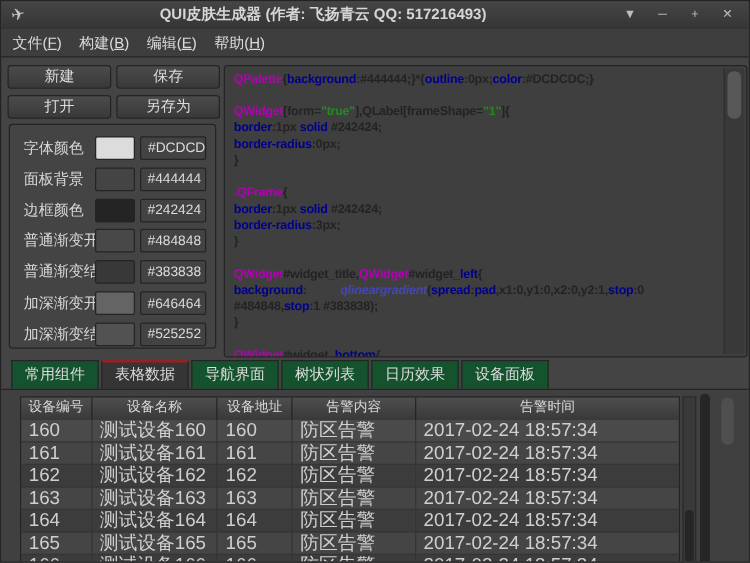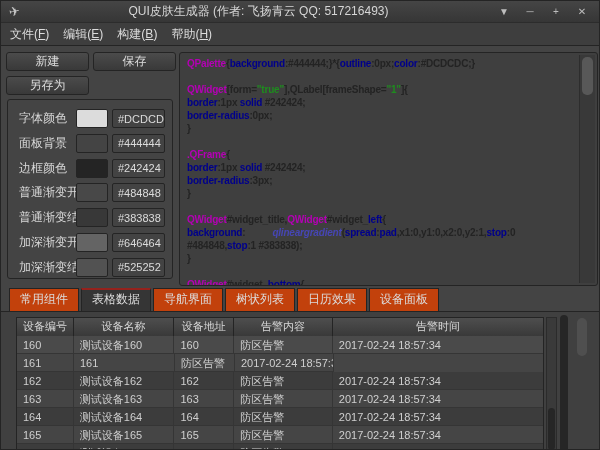--- a/index.html
+++ b/index.html
@@ -12,21 +12,21 @@
     border:1px solid var(--border, #242424);
   }
   
   .titlebar{
     position:absolute; left:0; top:0; width:100%; height:22px;
     background:linear-gradient(#454545,#363636);
     border-bottom:1px solid #2c2c2c;
     display:flex; align-items:center;
   }
   .app-icon{ margin-left:8px; font-size:13px; color:#c4c4c4; transform:rotate(-12deg); line-height:1; }
-  .win-title{ flex:1; text-align:center; font-size:12px; color:#d6d6d6; }
+  .win-title{ flex:1; text-align:center; font-size:12px; color:#d6d6d6;font-weight:bold; }
   .win-controls{ display:flex; align-items:center; gap:12px; margin-right:10px; }
   .win-btn{ min-width:14px; text-align:center; font-size:10px; color:#bdbdbd; cursor:default; line-height:22px; }
   
   .menubar{
     position:absolute; left:0; top:22px; width:100%; height:23px;
     background:#3e3e3e; border-bottom:1px solid var(--border,#242424);
     display:flex; align-items:flex-end; font-size:12px;
   }
   .menu-item{ padding:0 5px; margin-left:4px; height:100%; line-height:22px; }
   .menu-item .mi-key{ text-decoration:underline; }
@@ -70,41 +70,41 @@
   .tk-grad{ color:#4646b4; font-style:italic;margin-left:27px; }
   .ed-scroll{
     position:absolute; top:2px; right:2px; bottom:2px; width:16px;
     background:#393939; border-left:1px solid #2d2d2d;
   }
   .ed-thumb{ position:absolute; left:2px; top:2px; width:11px; height:38px; background:#585858; border-radius:5px; }
   
   .tabbar{ position:absolute; left:0; top:287px; height:23px; display:flex; gap:2px; padding-left:8px; }
   .tab{
     height:23px; padding:0 10px; line-height:21px; font-size:12px;
-    background:#c2410c; border:1px solid var(--border,#242424); border-bottom:none;
+    background:#14532d; border:1px solid var(--border,#242424); border-bottom:none;
     color:var(--text,#DCDCDC); cursor:default; white-space:nowrap;
   }
   .tab.active{ background:#353535; border-top:2px solid var(--accent,#95221d); line-height:19px; }
   
   .pane{
     position:absolute; left:0; top:310px; width:600px; height:140px;
     background:#404040; border-top:1px solid var(--border,#242424); overflow:hidden;
   }
   .table{ position:absolute; left:15px; top:5px; width:528px; height:135px; overflow:hidden; border:1px solid var(--border,#242424); }
   .thead{ display:flex; height:18px; background:linear-gradient(#4e4e4e,#393939); }
   .hcell{
     height:18px; line-height:17px; font-size:11px; text-align:center; color:#d8d8d8;
     border-right:1px solid var(--border,#242424); overflow:hidden; white-space:nowrap;
   }
   .trow{ display:flex; height:18px; }
   .trow:nth-child(odd){ background:#3c3c3c; }
   .trow:nth-child(even){ background:#454545; }
   .trow:first-child{ background:#4a4a4a; }
   .tcell{
-    height:18px; line-height:18px; font-size:11px; color:#cfcfcf; padding-left:6px;
+    height:18px; line-height:18px; font-size:15px; color:#cfcfcf; padding-left:6px;
     border-right:1px solid #353535; border-bottom:1px solid #353535;
     overflow:hidden; white-space:nowrap;
   }
   .hcell:nth-child(1), .tcell:nth-child(1){ width:57px; }
   .hcell:nth-child(2), .tcell:nth-child(2){ width:101px; }
   .hcell:nth-child(3), .tcell:nth-child(3){ width:60px; }
   .hcell:nth-child(4), .tcell:nth-child(4){ width:99px; }
   .hcell:nth-child(5), .tcell:nth-child(5){ width:211px; border-right:none; }
   .tbl-scroll{
     position:absolute; left:545px; top:5px; width:11px; height:135px;
@@ -123,28 +123,29 @@
   <div class="win-controls" id="win-controls">
       <div class="win-btn">▼</div>
       <div class="win-btn">─</div>
       <div class="win-btn">+</div>
       <div class="win-btn">✕</div>
     </div>
 </div>
 
 <div class="menubar" id="menubar">
     <div class="menu-item"><span class="mi-pre">文件(</span><span class="mi-key">F</span><span class="mi-post">)</span></div>
+    <div class="menu-item"><span class="mi-pre">构建(</span><span class="mi-key">B</span><span class="mi-post">)</span></div>
     <div class="menu-item"><span class="mi-pre">编辑(</span><span class="mi-key">E</span><span class="mi-post">)</span></div>
-    <div class="menu-item"><span class="mi-pre">构建(</span><span class="mi-key">B</span><span class="mi-post">)</span></div>
     <div class="menu-item"><span class="mi-pre">帮助(</span><span class="mi-key">H</span><span class="mi-post">)</span></div>
   </div>
 
 <div class="file-buttons" id="file-buttons">
     <button class="qbtn">新建</button>
     <button class="qbtn">保存</button>
+    <button class="qbtn">打开</button>
     <button class="qbtn">另存为</button>
   </div>
 <div class="colors-box" id="colors-box">
     <div class="color-row" style="top: 9px;">
     <span class="color-label">字体颜色</span>
     <span class="color-swatch" style="background: rgb(220, 220, 220);"></span>
     <input class="color-hex" value="#DCDCDC" style="">
   </div>
     <div class="color-row" style="top: 33.8px;">
     <span class="color-label">面板背景</span>
@@ -206,20 +207,21 @@
     <div id="tbody">
         <div class="trow">
           <div class="tcell">160</div>
           <div class="tcell">测试设备160</div>
           <div class="tcell">160</div>
           <div class="tcell">防区告警</div>
           <div class="tcell">2017-02-24 18:57:34</div>
         </div>
         <div class="trow">
           <div class="tcell">161</div>
+          <div class="tcell">测试设备161</div>
           <div class="tcell">161</div>
           <div class="tcell">防区告警</div>
           <div class="tcell">2017-02-24 18:57:34</div>
         </div>
         <div class="trow">
           <div class="tcell">162</div>
           <div class="tcell">测试设备162</div>
           <div class="tcell">162</div>
           <div class="tcell">防区告警</div>
           <div class="tcell">2017-02-24 18:57:34</div>

